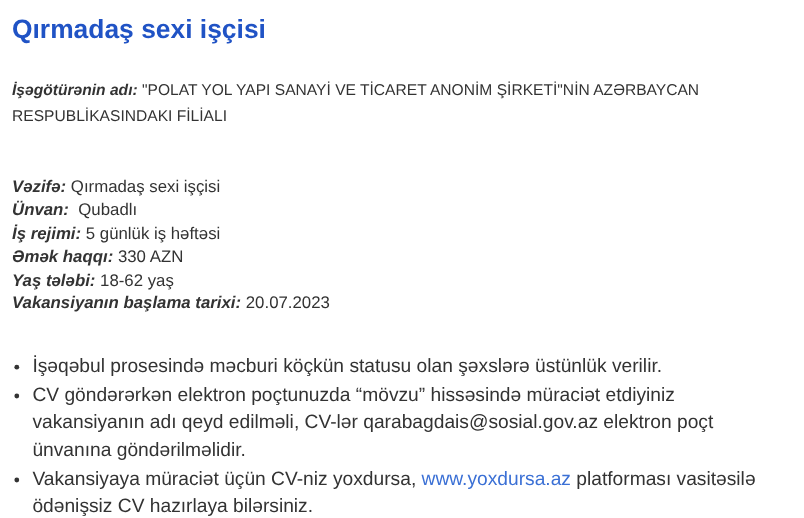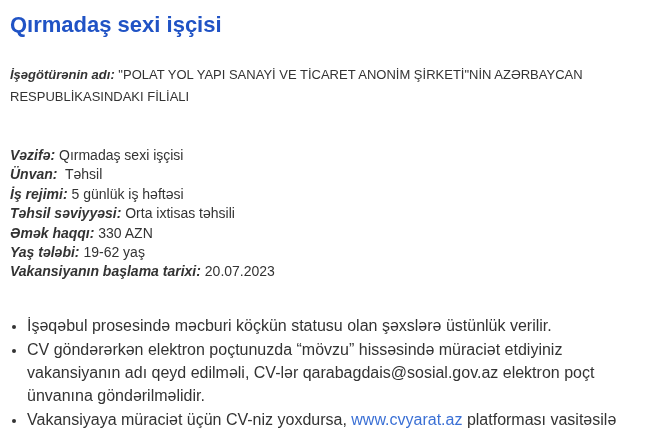--- a/index.html
+++ b/index.html
@@ -59,27 +59,26 @@
 <body style="--title-blue: #2053c5; --link-blue: #3b70d5; --text: #333333;">
 
 <div class="container">
 
   <h1 class="page-title">Qırmadaş sexi işçisi</h1>
 
   <p class="employer"><b>İşəgötürənin adı:</b><span> "POLAT YOL YAPI SANAYİ VE TİCARET ANONİM ŞİRKETİ"NİN AZƏRBAYCAN RESPUBLİKASINDAKI FİLİALI</span></p>
 
   <div class="details">
     <p class="detail-row"><b>Vəzifə:</b><span> Qırmadaş sexi işçisi</span></p>
-    <p class="detail-row"><b>Ünvan:</b><span>  Təhsil</span></p>
+    <p class="detail-row"><b>Ünvan:</b><span>  Qubadlı</span></p>
     <p class="detail-row"><b>İş rejimi:</b><span> 5 günlük iş həftəsi</span></p>
-    <p class="detail-row"><b>Təhsil səviyyəsi:</b><span> Orta ixtisas təhsili</span></p>
     <p class="detail-row"><b>Əmək haqqı:</b><span> 330 AZN</span></p>
-    <p class="detail-row"><b>Yaş tələbi:</b><span> 19-62 yaş</span></p>
+    <p class="detail-row"><b>Yaş tələbi:</b><span> 18-62 yaş</span></p>
     <p class="detail-row"><b>Vakansiyanın başlama tarixi:</b><span> 20.07.2023</span></p>
   </div>
 
   <ul class="notes">
     <li><span>İşəqəbul prosesində məcburi köçkün statusu olan şəxslərə üstünlük verilir.</span></li>
     <li><span>CV göndərərkən elektron poçtunuzda “mövzu” hissəsində müraciət etdiyiniz vakansiyanın adı qeyd edilməli, CV-lər qarabagdais@sosial.gov.az elektron poçt ünvanına göndərilməlidir.</span></li>
-    <li><span>Vakansiyaya müraciət üçün CV-niz yoxdursa, </span><a class="inline-link">www.cvyarat.az</a><span> platforması vasitəsilə ödənişsiz CV hazırlaya bilərsiniz.</span></li>
+    <li><span>Vakansiyaya müraciət üçün CV-niz yoxdursa, </span><a class="inline-link">www.yoxdursa.az</a><span> platforması vasitəsilə ödənişsiz CV hazırlaya bilərsiniz.</span></li>
   </ul>
 
 </div>
 
 </body></html>

